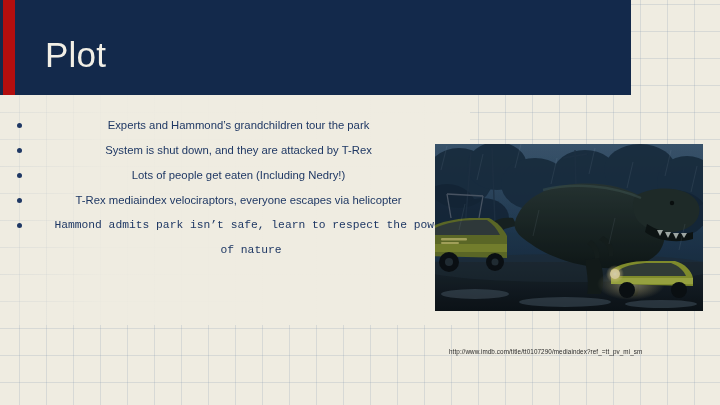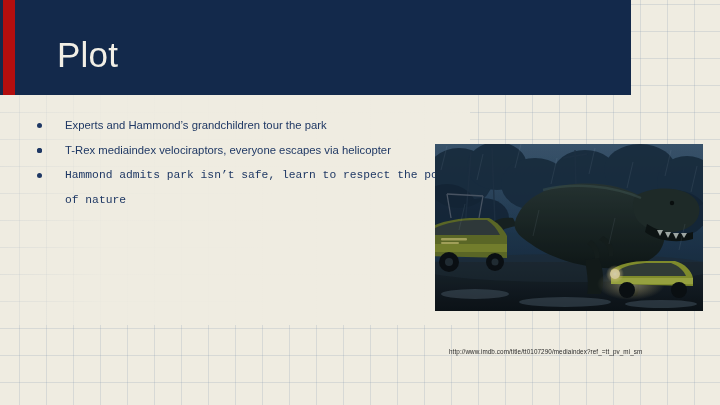--- a/index.html
+++ b/index.html
@@ -56,32 +56,32 @@
   .slide-title {
     position: absolute;
     left: 45px;
     top: 33px;
     font-size: 35px;
     line-height: 44px;
     color: #f2efe6;
     font-weight: 400;
     letter-spacing: 0.2px;
     white-space: nowrap;
-    margin-left: 12px;
   }
 
   
   .bullets {
     position: absolute;
-    left: 32px;
+    left: 12px;
     top: 113px;
     width: 420px;
     margin: 0;
     padding: 0;
     list-style: none;
+    text-align: center;
   }
   .bullet-row {
     position: relative;
     padding-left: 33px;
     color: #1f3864;
     font-size: 11.3px;
     line-height: 25px;
     white-space: nowrap;
   }
   .bullet-row.wrap {
@@ -136,20 +136,25 @@
   </div>
   <div class="slide-title">Plot</div>
 
   <ul class="bullets">
     <li class="bullet-row">
       <span class="bullet-dot"></span>
       <span>Experts and Hammond’s grandchildren tour the park</span>
     </li>
     <li class="bullet-row">
       <span class="bullet-dot"></span>
+      <span>System is shut down, and they are attacked by T-Rex</span>
+    </li>
+    <li class="bullet-row">
+      <span class="bullet-dot"></span>
+      <span>Lots of people get eaten (Including Nedry!)</span>
     </li>
     <li class="bullet-row">
       <span class="bullet-dot"></span>
       <span>T-Rex mediaindex velociraptors, everyone escapes via helicopter</span>
     </li>
     <li class="bullet-row wrap">
       <span class="bullet-dot"></span>
       <span>Hammond admits park isn’t safe, learn to respect the power of nature</span>
     </li>
   </ul>

